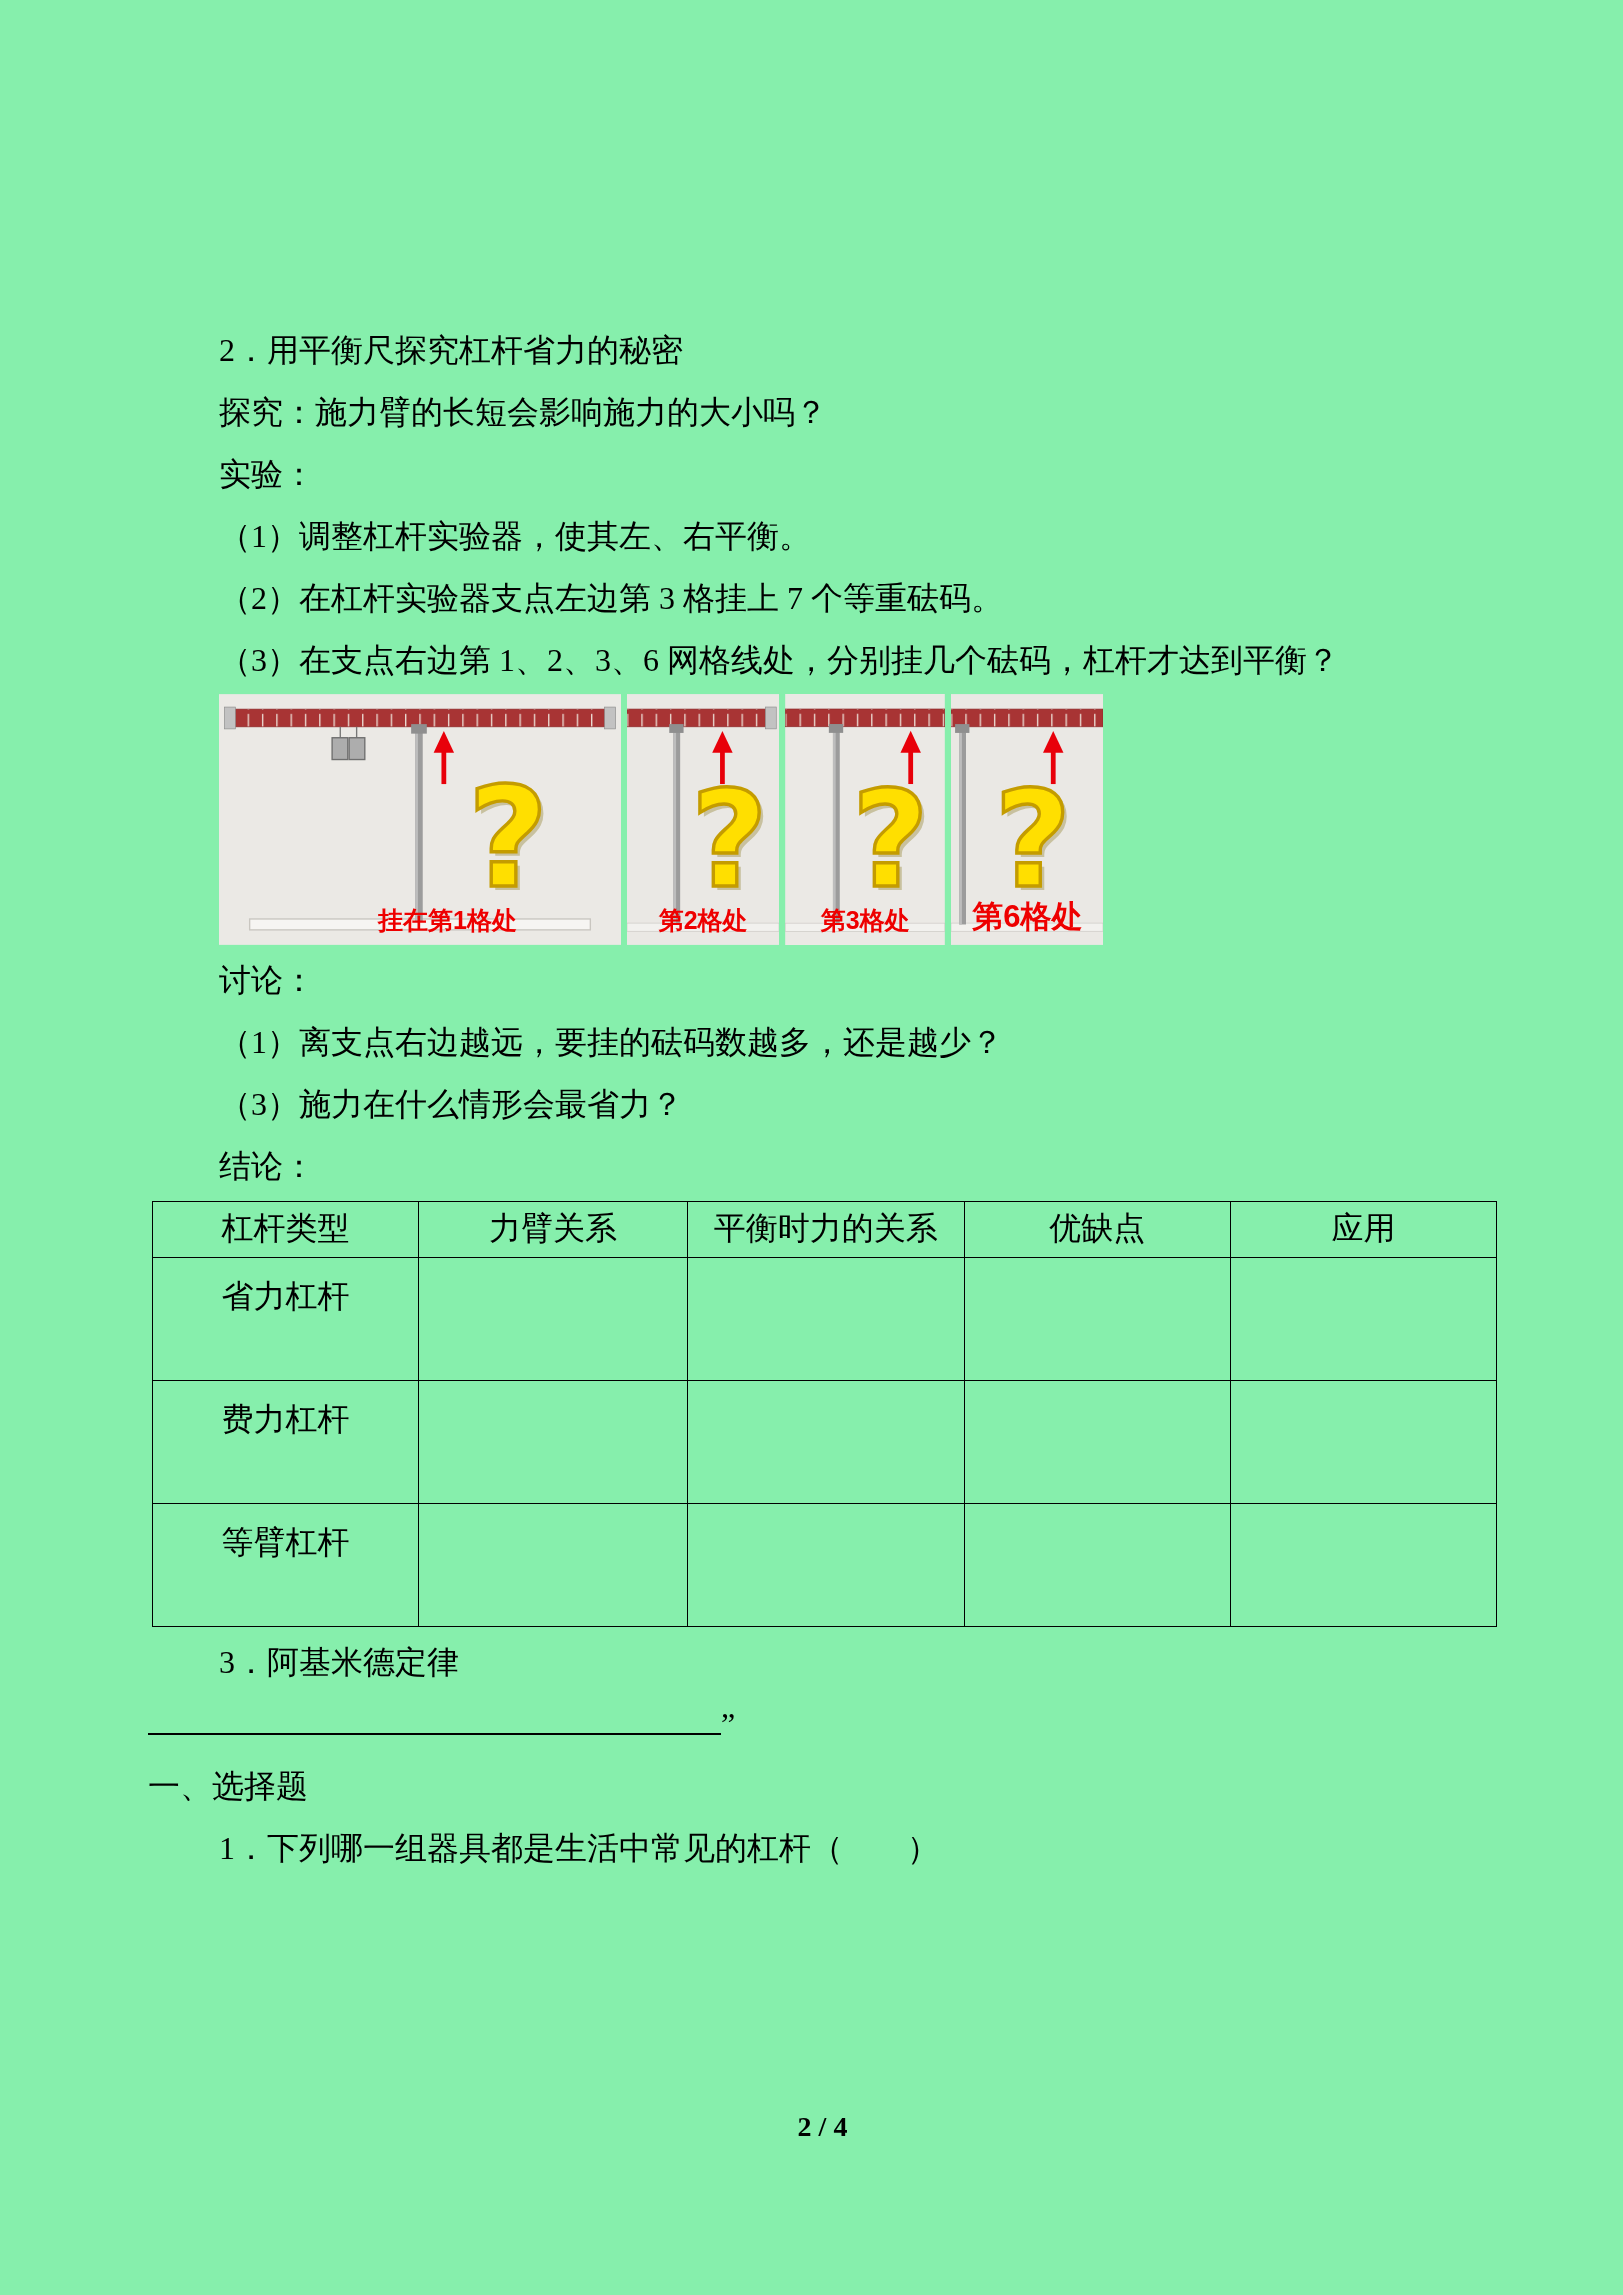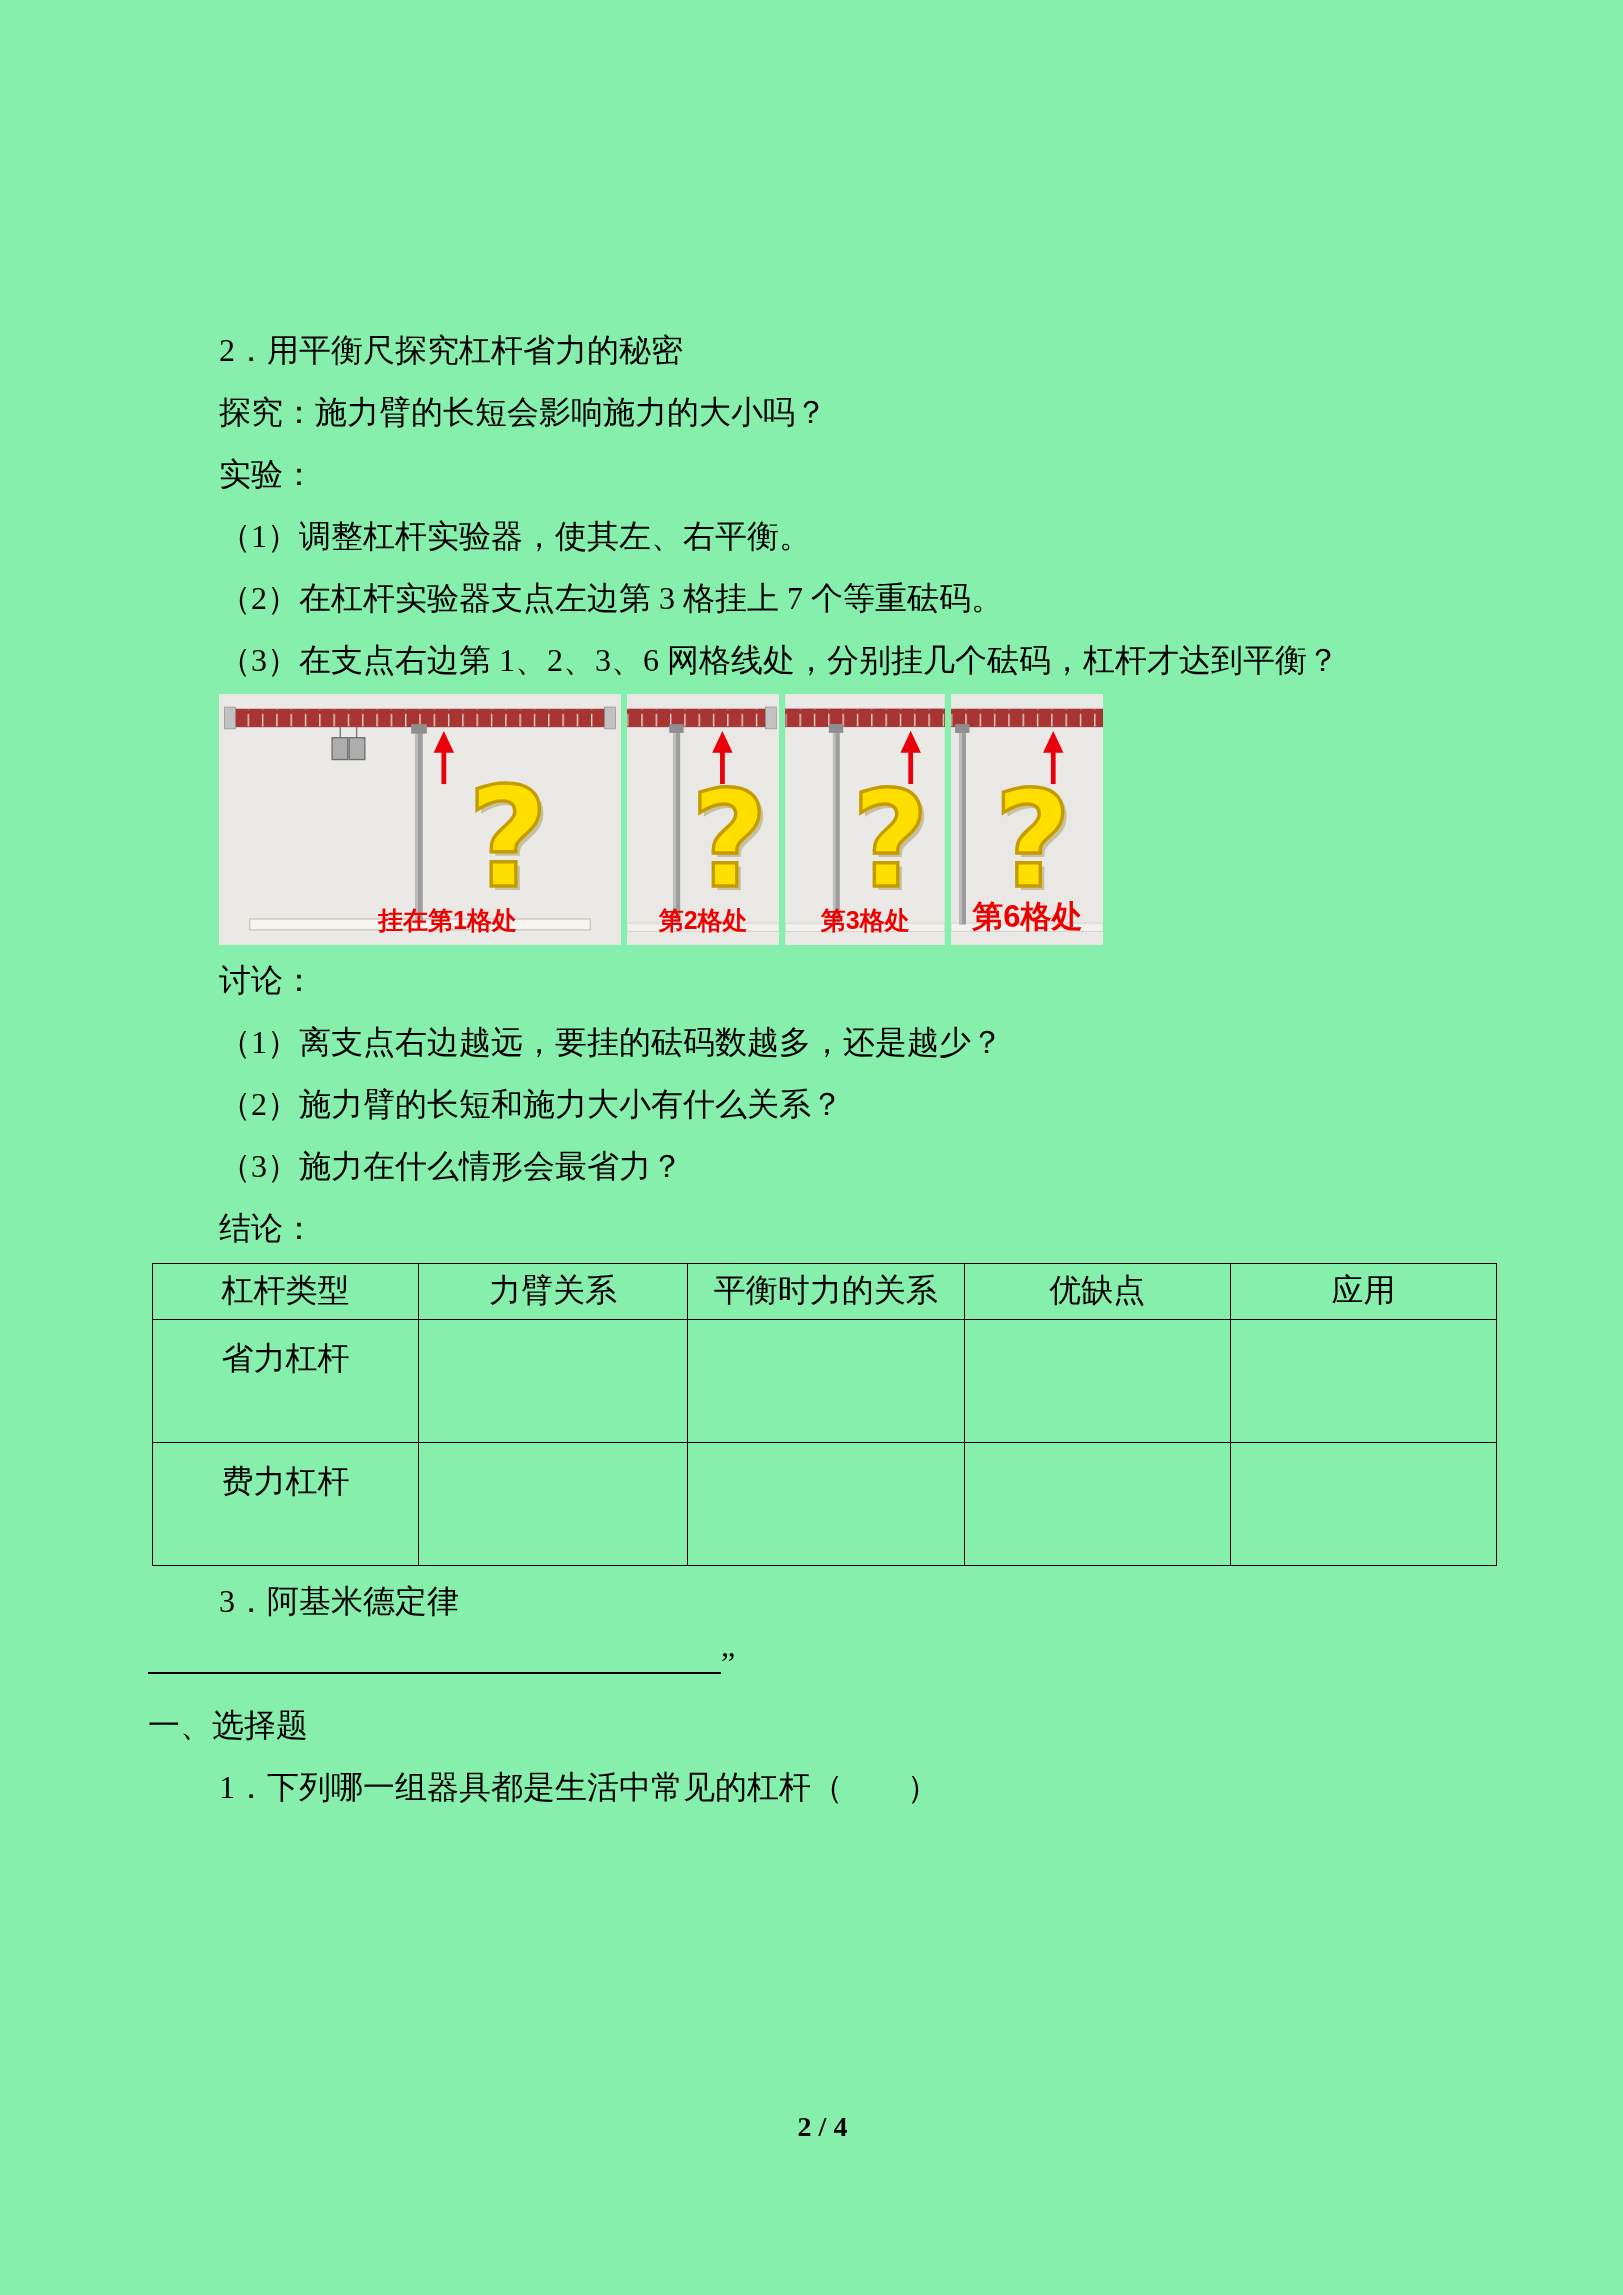--- a/index.html
+++ b/index.html
@@ -178,21 +178,20 @@
             <text x="120" y="282" font-size="195" font-weight="bold" font-family="'DejaVu Sans', sans-serif" text-anchor="middle" fill="#ffdf00" stroke="#c49c00" stroke-width="5">?</text>
           </g>
         </svg>
         <div class="fig-label">第6格处</div>
       </div>
 
     </div>
 
     <p class="line indent">讨论：</p>
     <p class="line indent">（1）离支点右边越远，要挂的砝码数越多，还是越少？</p>
-    <p class="line indent">（2）施力臂的长短和施力大小有什么关系？</p>
     <p class="line indent">（3）施力在什么情形会最省力？</p>
     <p class="line indent">结论：</p>
 
     <table class="conc-table">
       <colgroup>
         <col style="width:19.8%">
           <col style="width:20%">
           <col style="width:20.6%">
           <col style="width:19.8%">
           <col style="width:19.8%">
@@ -214,20 +213,27 @@
           <td></td>
           <td></td>
         </tr>
         <tr>
           <td class="row-label">费力杠杆</td>
           <td></td>
           <td></td>
           <td></td>
           <td></td>
         </tr>
+        <tr>
+          <td class="row-label">等臂杠杆</td>
+          <td></td>
+          <td></td>
+          <td></td>
+          <td></td>
+        </tr>
       </tbody>
     </table>
 
     <p class="line indent">3．阿基米德定律</p>
     <p class="line"><span class="blank" style="width:573px"></span><span>”</span></p>
 
     <p class="line">一、选择题</p>
     <p class="line indent">1．下列哪一组器具都是生活中常见的杠杆（　　）</p>
 
   </div>

